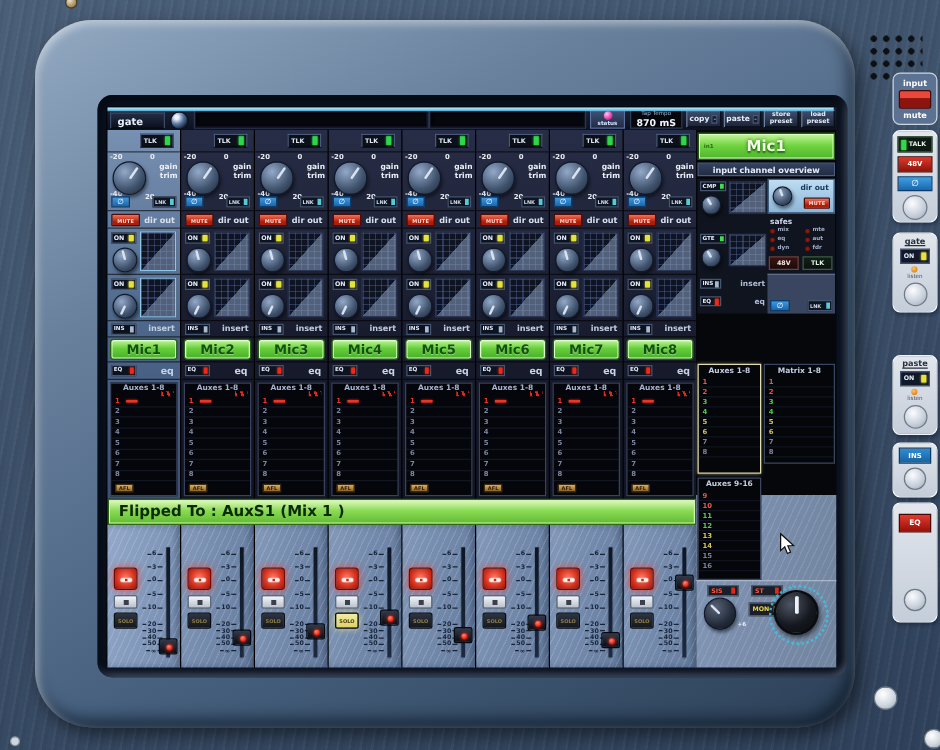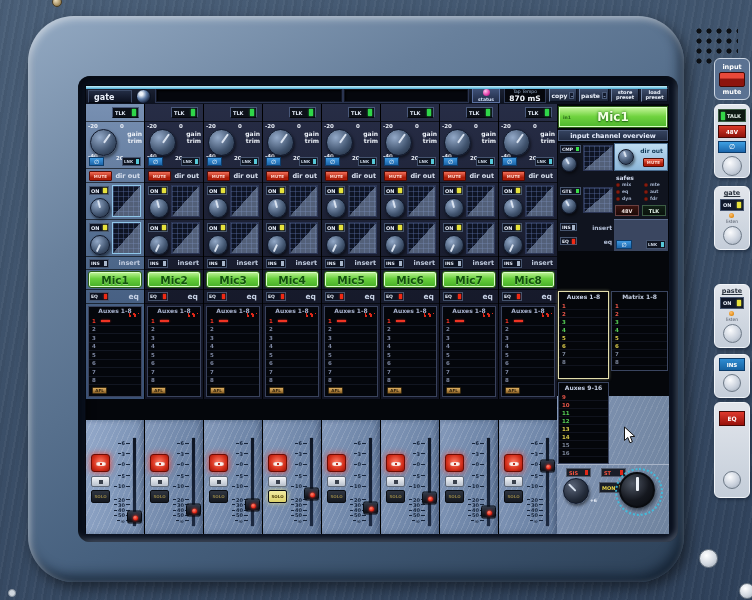--- a/index.html
+++ b/index.html
@@ -1091,20 +1091,21 @@
               <div class="aux-row">
                 <span>8</span>
               </div>
             </div>
         <div class="afl-btn">AFL</div>
       </div>
     </div>
   </div>
 </div>
 
+  <div class="banner">Flipped To : AuxS1  (Mix 1 )</div>
 
   <div class="fader-row">
   <div class="fstrip selected">
     <div class="glow-btn">
           <i></i>
         </div>
     <div class="mini-btn">
           <i></i>
         </div>
     <div class="solo-btn">SOLO</div>

